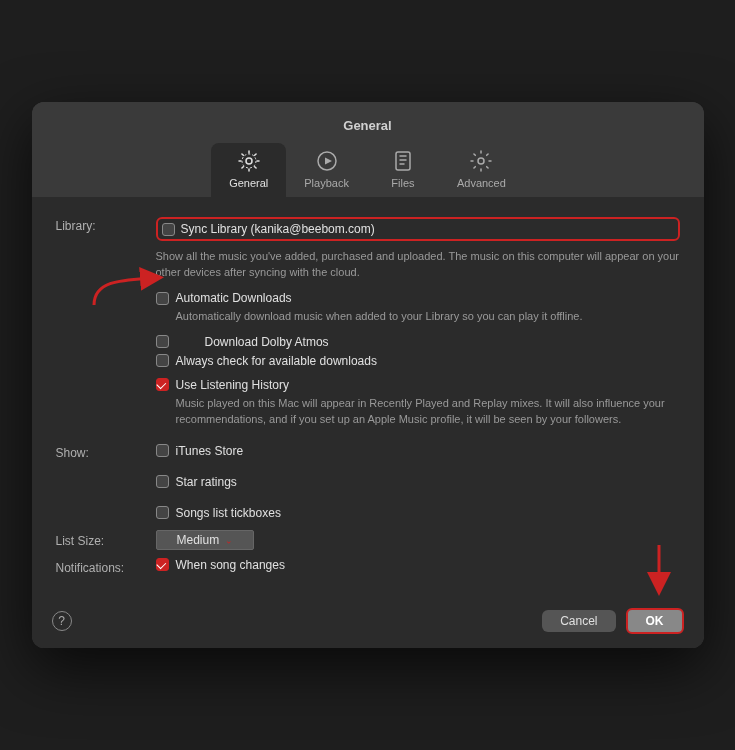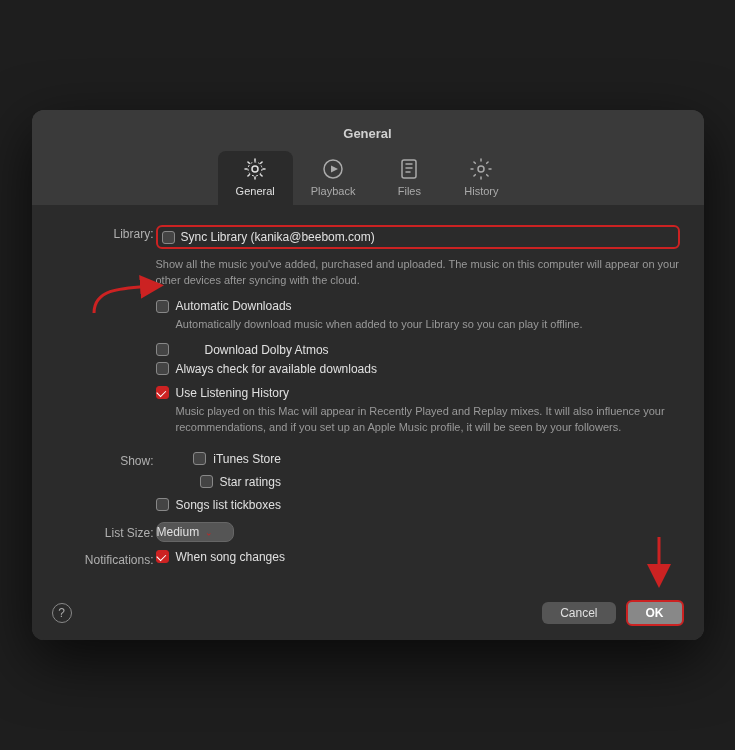--- a/index.html
+++ b/index.html
@@ -63,21 +63,20 @@
     }
     .section-row {
       display: flex;
       align-items: flex-start;
       margin-bottom: 6px;
       position: relative;
     }
     .label {
       color: #b0b0b0;
       font-size: 12px;
-      text-align: right;
       min-width: 100px;
       padding-right: 2px;
       padding-top: 2px;
       flex-shrink: 0;
     }
     .field-group {
       flex: 1;
     }
     .sync-row {
       display: flex;
@@ -143,33 +142,32 @@
       margin-left: 20px;
     }
     .show-section {
       display: flex;
       align-items: flex-start;
       margin-bottom: 6px;
     }
     .show-checks {
       display: flex;
       flex-direction: column;
-      gap: 5px;
-      align-items: flex-end;
+      gap: 13px;
     }
     .list-size-row {
       display: flex;
       align-items: center;
       margin-bottom: 8px;
     }
     .select-mock {
       background: #555;
       border: 1px solid #666;
-      border-radius: 8px;
-      padding: 2px 20px 2px 0;
+      border-radius: 2px;
+      padding: 2px 20px 2px 20px;
       color: #e0e0e0;
       font-size: 12px;
       position: relative;
       display: inline-flex;
       align-items: center;
       gap: 4px;
       cursor: pointer;
     }
     .select-mock::after {
       content: '⌃';
@@ -291,21 +289,21 @@
         <path d="M9 7h6M9 11h6M9 15h4" stroke="#aaa" stroke-width="1.5" stroke-linecap="round"></path>
       </svg>
       <span>Files</span>
     </div>
 
     <div class="toolbar-item">
       <svg viewBox="0 0 24 24" fill="none">
         <circle cx="12" cy="12" r="3" stroke="#aaa" stroke-width="1.5"></circle>
         <path d="M12 2v2M12 20v2M2 12h2M20 12h2M4.93 4.93l1.41 1.41M17.66 17.66l1.41 1.41M4.93 19.07l1.41-1.41M17.66 6.34l1.41-1.41" stroke="#aaa" stroke-width="1.5" stroke-linecap="round"></path>
       </svg>
-      <span>History</span>
+      <span>Advanced</span>
     </div>
   </div>
 
   <div class="content">
 
     <div class="section-row">
       <div class="label">Library:</div>
       <div class="field-group">
         <div class="sync-row">
           <div class="checkbox"></div>

